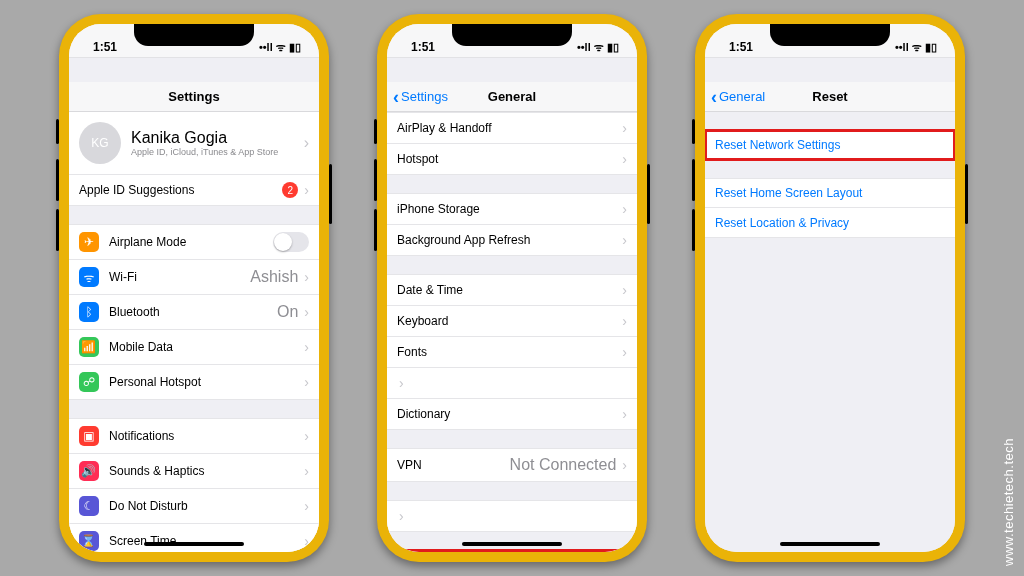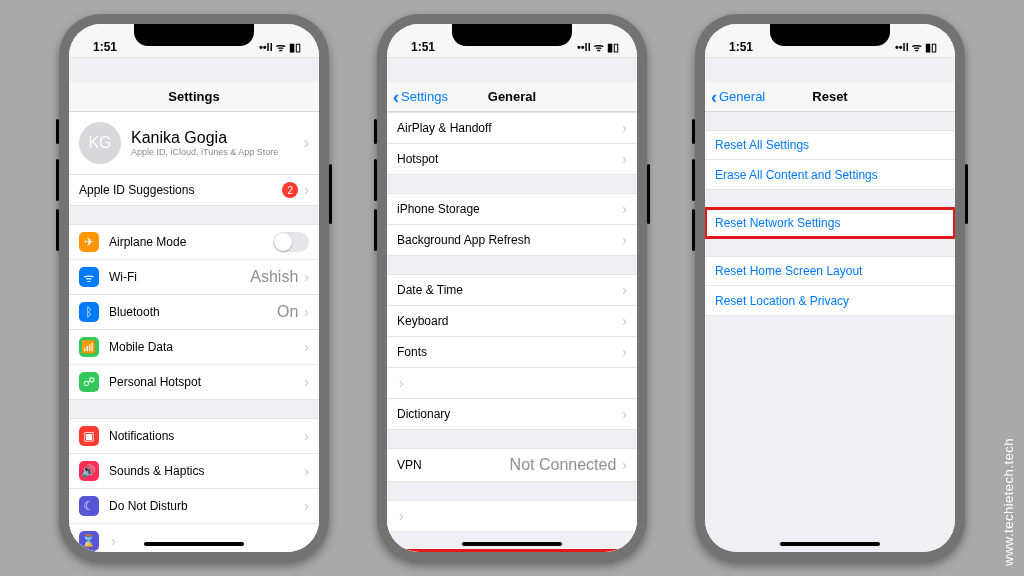--- a/index.html
+++ b/index.html
@@ -16,21 +16,21 @@
     height: 576px;
     display: flex;
     justify-content: center;
     align-items: center;
     gap: 48px;
   }
   
   .phone {
     width: 270px;
     height: 548px;
-    background: #737373;
+    background: #eab308;
     border-radius: 42px;
     padding: 10px;
     position: relative;
     box-shadow: 0 4px 10px rgba(0,0,0,.4);
   }
   .phone::before, .phone::after {
     content: "";
     position: absolute;
     background: #000;
     border-radius: 2px;
@@ -149,21 +149,21 @@
     border-radius:50%; top:1px; left:1px; box-shadow:0 1px 2px rgba(0,0,0,.3);
   }
   
   .profile {
     background:#fff; display:flex; align-items:center;
     padding:10px; border-bottom:1px solid #e5e5e8;
   }
   .profile .avatar {
     width:42px; height:42px; border-radius:50%; background:#d8d8dc;
     color:#fff; display:flex; align-items:center; justify-content:center;
-    font-size:16px; margin-right:10px;
+    font-size:12px; margin-right:10px;
   }
   .profile .pname { font-size:16px; }
   .profile .psub { font-size:9px; color:#8a8a8e;}
   .profile .chev { color:#c7c7cc; margin-left:auto;}
   
   .hl {
     outline: 3px solid #e11b1c;
     outline-offset: -2px;
     z-index:5;
   }
@@ -254,20 +254,21 @@
             <span class="label">Sounds &amp; Haptics</span>
             <span class="chev">›</span>
           </div>
           <div class="row">
             <span class="icon ic-purple">☾</span>
             <span class="label">Do Not Disturb</span>
             <span class="chev">›</span>
           </div>
           <div class="row">
             <span class="icon ic-purple">⌛</span>
+            <span class="label">Screen Time</span>
             <span class="chev">›</span>
           </div>
         </div>
 
       </div>
       <div class="home-ind"></div>
     </div>
   </div>
 
   <div class="phone">
@@ -367,28 +368,20 @@
       </div>
       <div class="navbar">
         <span class="back">
           <span class="chev">‹</span>
           <span>General</span>
         </span>
         <span>Reset</span>
       </div>
       <div class="content">
         <div class="group">
-          <div class="row link">
-            <span class="label">Reset All Settings</span>
-          </div>
-          <div class="row link">
-            <span class="label">Erase All Content and Settings</span>
-          </div>
-        </div>
-        <div class="group">
           <div class="row link hl">
             <span class="label">Reset Network Settings</span>
           </div>
         </div>
         <div class="group">
           <div class="row link">
             <span class="label">Reset Home Screen Layout</span>
           </div>
           <div class="row link">
             <span class="label">Reset Location &amp; Privacy</span>

